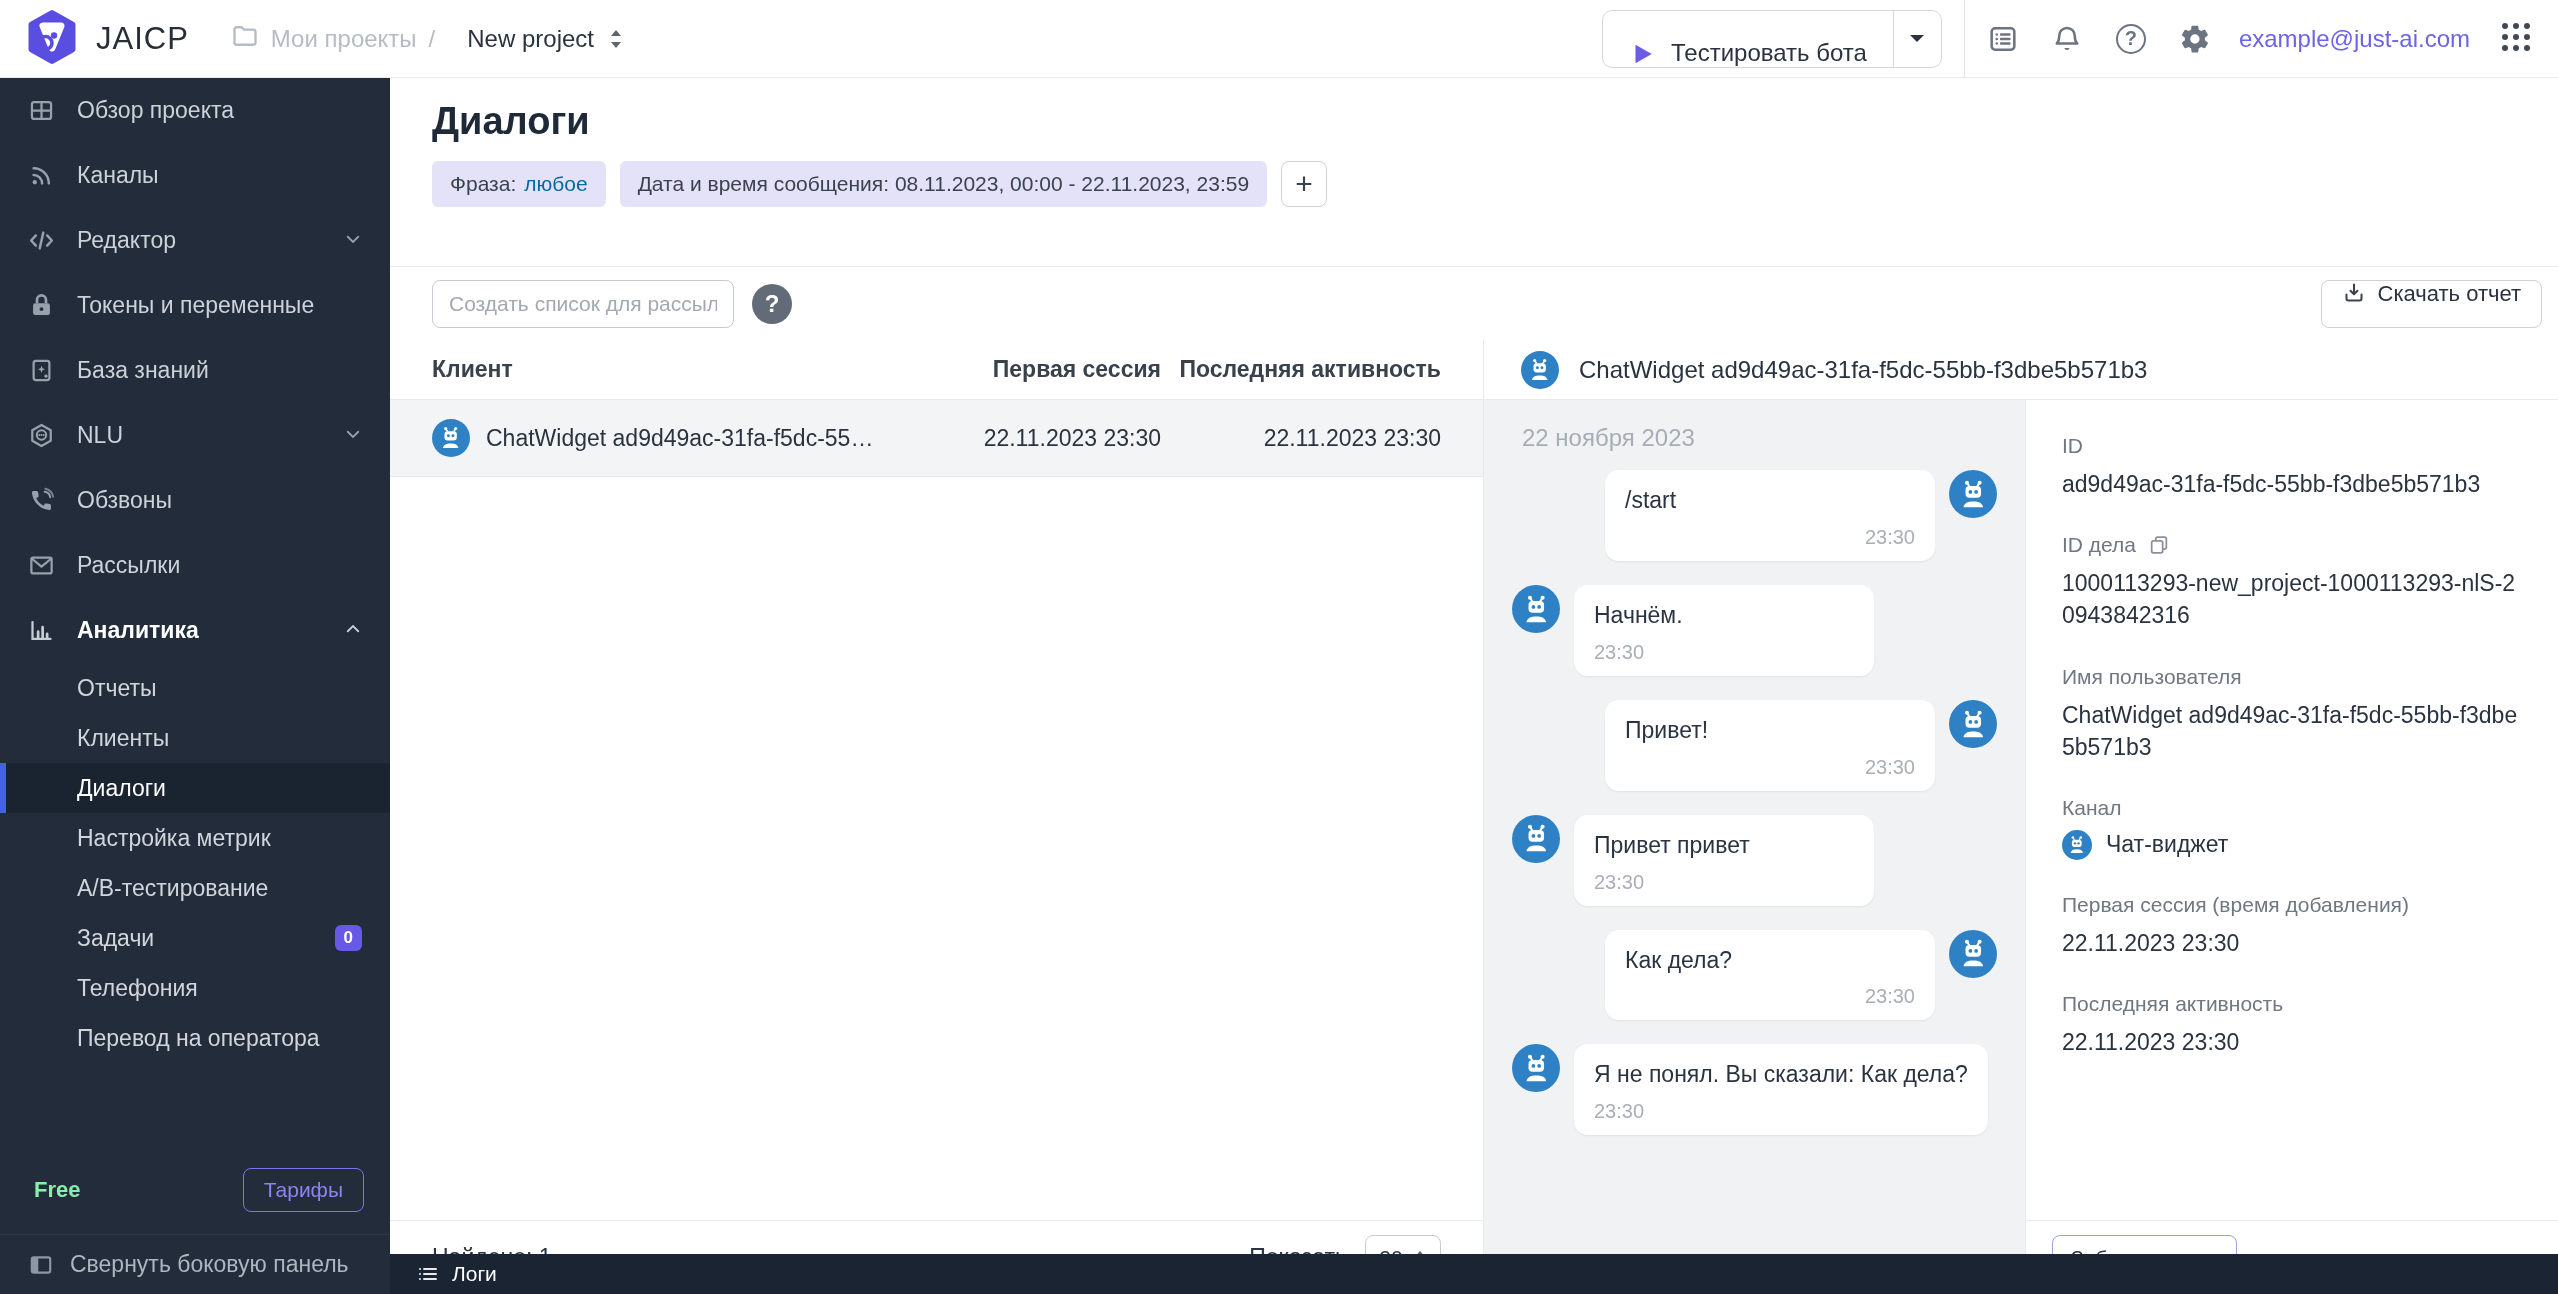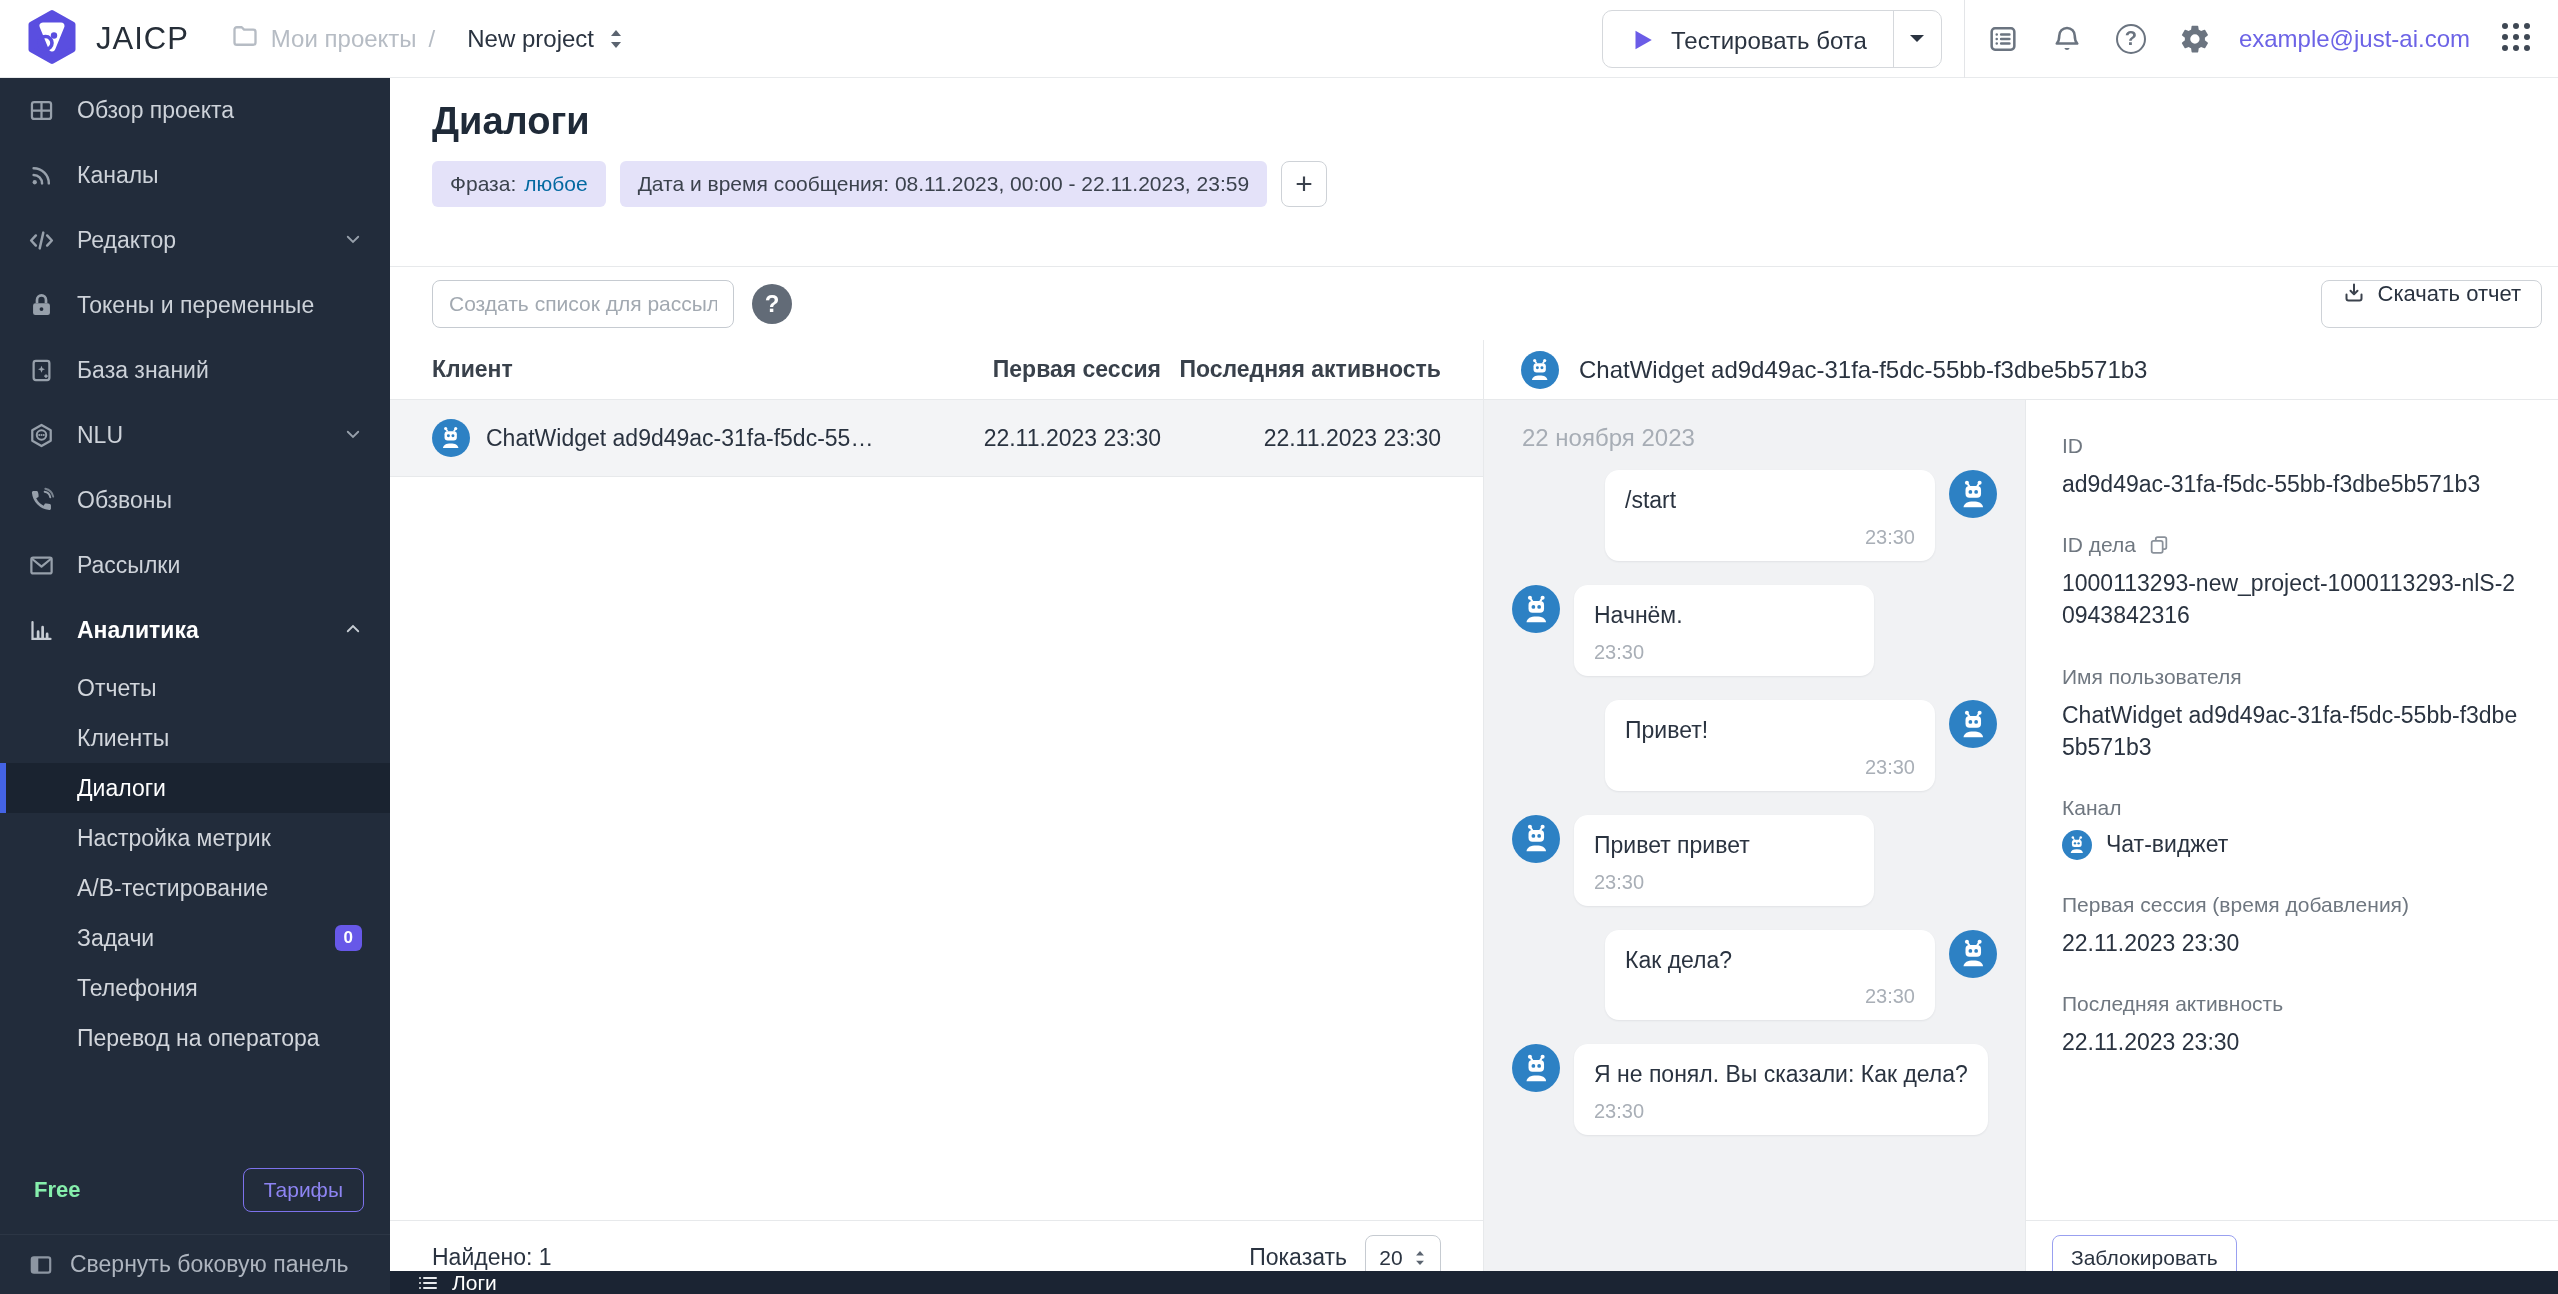--- a/index.html
+++ b/index.html
@@ -13,21 +13,21 @@
   .logo-text { font-size:31px; font-weight:500; letter-spacing:1px; color:#262e38; }
   .breadcrumb { display:flex; align-items:center; gap:12px; margin-left:42px;
     color:#b6bcc4; font-size:24px; }
   .breadcrumb svg { width:28px; height:28px; }
   .project-select { display:flex; align-items:center; gap:14px; margin-left:32px;
     font-size:24px; color:#2a3340; cursor:pointer; }
   .sort-icon svg { width:16px; height:22px; display:block; }
 
   .test-btn { margin-left:auto; height:58px; display:flex; align-items:stretch;
     border:1px solid #d5d8dc; border-radius:10px; background:#fff; overflow:hidden; }
-  .test-btn-main { display:flex; align-items:flex-start; gap:16px; padding:16px 26px;
+  .test-btn-main { display:flex; align-items:flex-end; gap:16px; padding:0 26px;
     font-size:24px; color:#2a3340; cursor:pointer; }
   .test-btn-main svg { width:26px; height:26px; fill:#6b5ce7; }
   .test-btn-caret { display:flex; align-items:center; justify-content:center;
     width:48px; border-left:1px solid #d5d8dc; cursor:pointer; }
   .test-btn-caret svg { width:16px; height:10px; fill:#2a3340; }
 
   .hdr-divider { width:1px; height:78px; background:#e3e5e8; margin:0 20px 0 22px; }
   .hdr-icons { display:flex; align-items:center; gap:28px; color:#6b7480; }
   .hdr-icons .icon-btn { width:36px; height:36px; cursor:pointer; display:flex;
     align-items:center; justify-content:center; }
@@ -149,21 +149,21 @@
     align-items:center; gap:12px; }
   .d-label svg { width:22px; height:22px; color:#8a919a; cursor:pointer; }
   .d-value { font-size:23px; color:#2a3340; line-height:1.4; word-break:break-all; }
   .d-channel { display:flex; align-items:center; gap:14px; font-size:23px; color:#2a3340; }
   .details-foot { height:74px; border-top:1px solid #e7e9eb; display:flex;
     align-items:center; padding:0 26px; flex-shrink:0; }
   .block-btn { height:46px; border:1px solid #99a0f0; border-radius:8px; background:#fff;
     font-size:21px; color:#2a3340; padding:0 18px; cursor:pointer; font-family:inherit; }
 
   
-  .logs-bar { position:absolute; left:390px; right:0; bottom:0; height:23px;
+  .logs-bar { position:absolute; left:390px; right:0; bottom:0; height:40px;
     background:#1b2433; display:flex; align-items:center; gap:12px; padding:0 26px;
     color:#fff; font-size:21px; cursor:pointer; }
   .logs-bar svg { width:24px; height:24px; color:#e8eaed; }
 </style>
 </head>
 <body>
 
 <div class="header">
   <div class="logo-wrap">
     <span>

